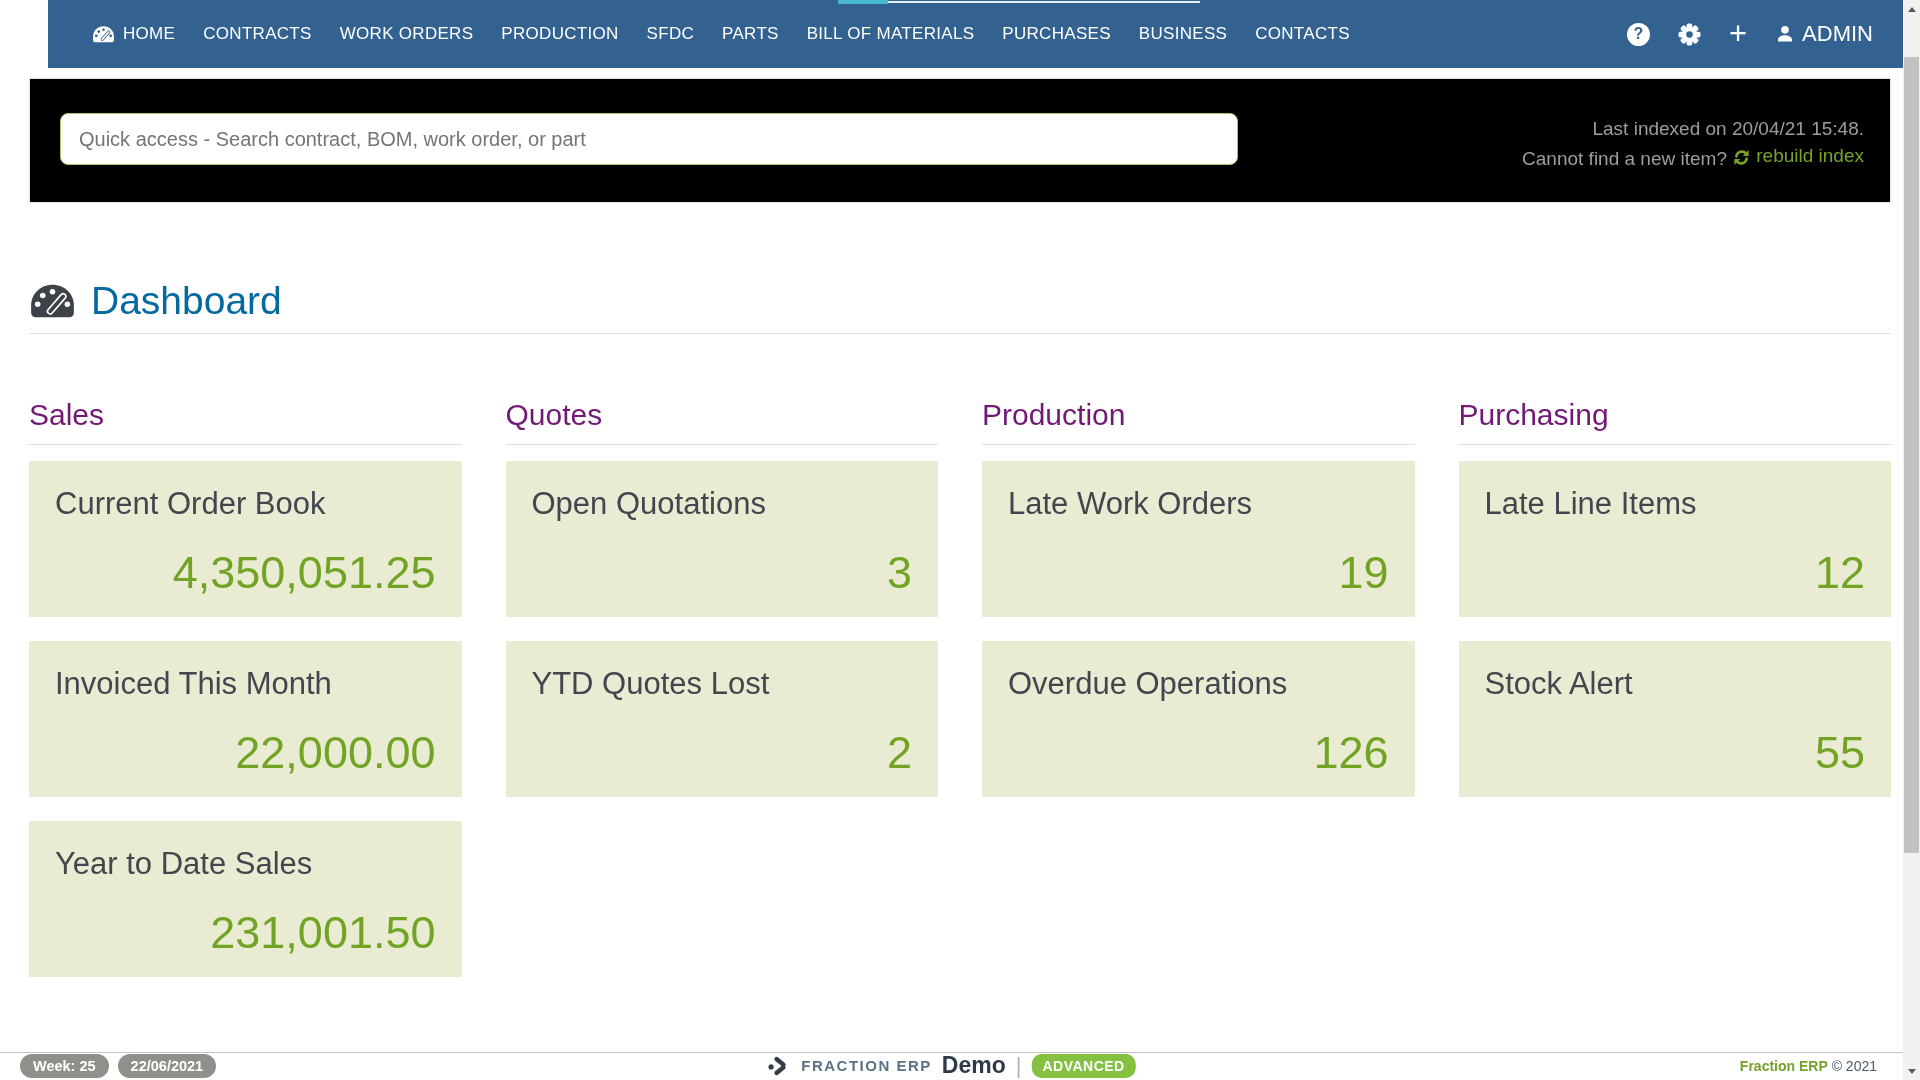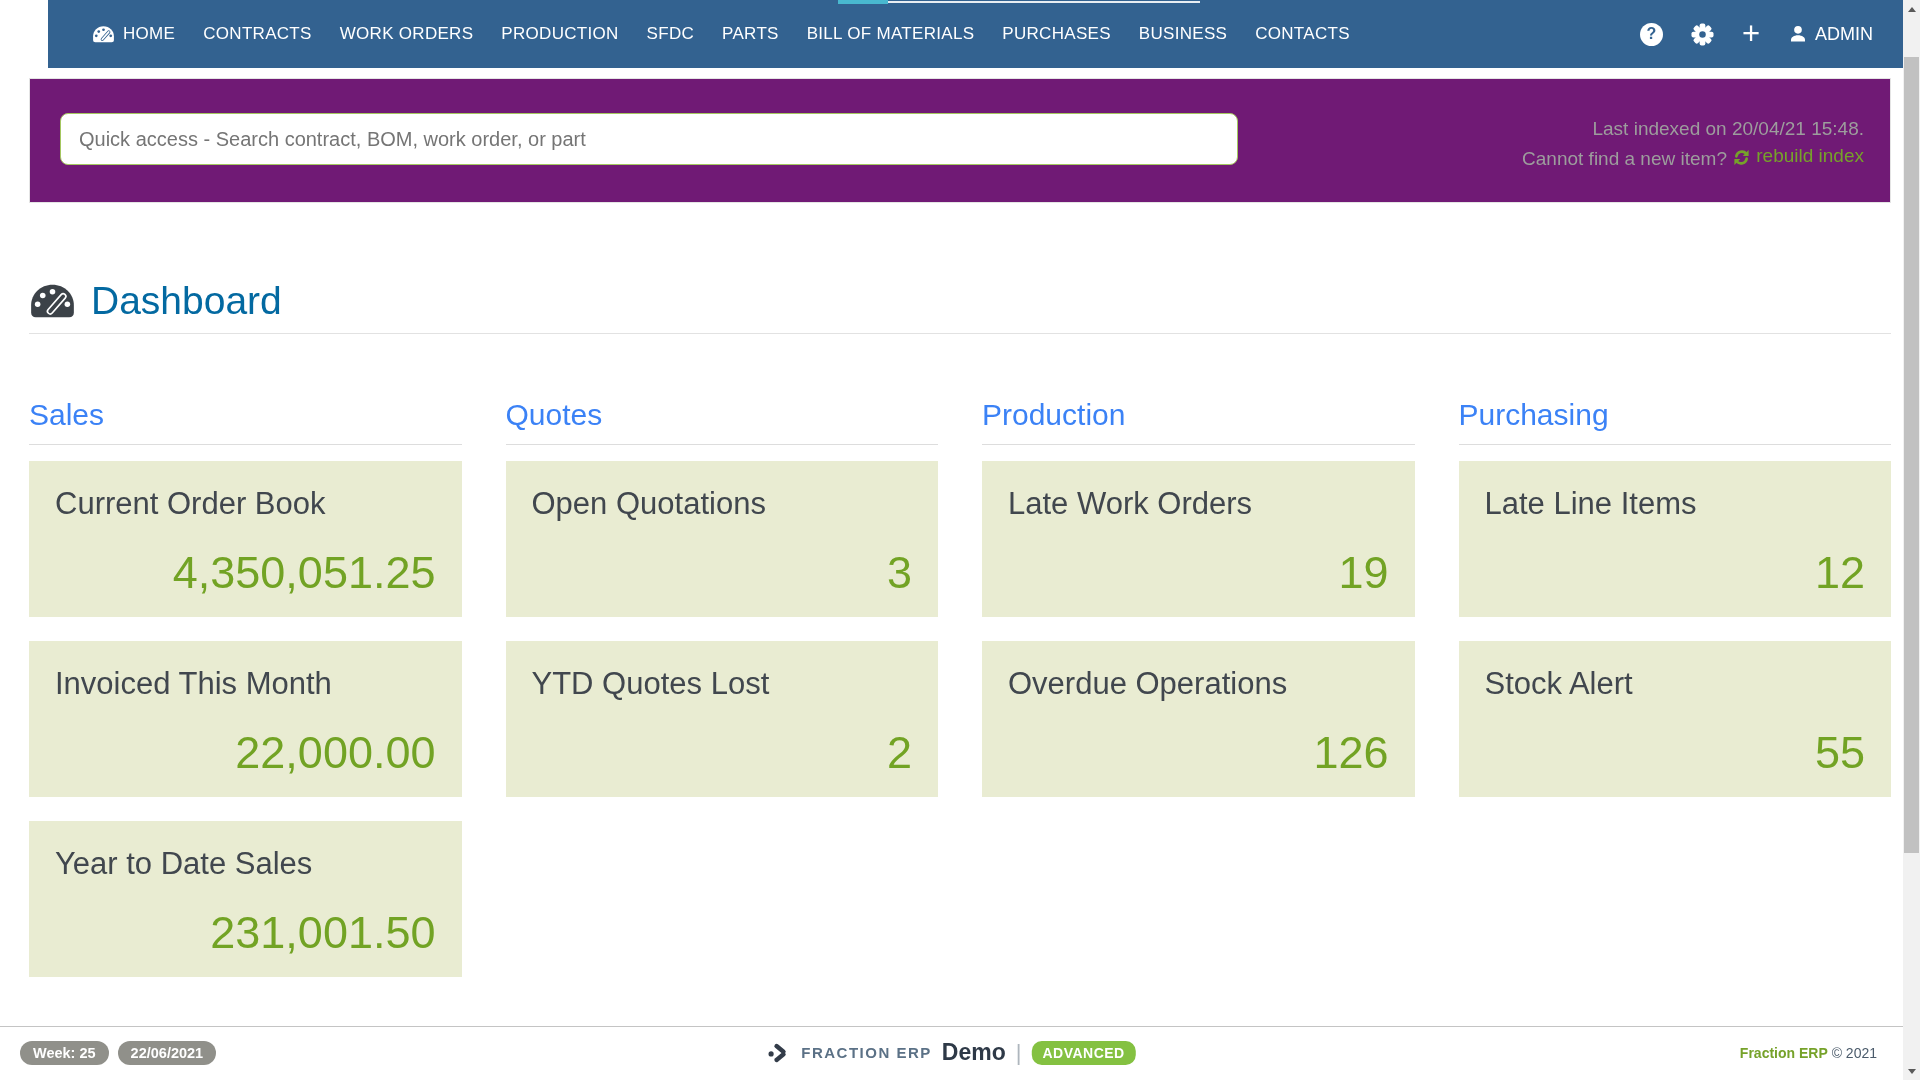--- a/index.html
+++ b/index.html
@@ -13,65 +13,65 @@
   .nav-left { display:flex; align-items:center; }
   .nav-item { color:#ffffff; font-size:17px; font-weight:500; letter-spacing:.3px;
     text-decoration:none; padding:10px 14px; display:flex; align-items:center; gap:8px;
     white-space:nowrap; cursor:pointer; }
   .nav-right { margin-left:auto; display:flex; align-items:center; gap:28px; padding-right:14px; }
   .nav-icon-btn { display:flex; align-items:center; justify-content:center; cursor:pointer; }
   .help-circle { width:23px; height:23px; border-radius:50%; background:#ffffff;
     color:#336290; font-size:16px; font-weight:bold; display:flex; align-items:center;
     justify-content:center; }
   .plus-glyph { color:#fff; font-size:31px; font-weight:300; line-height:20px; }
-  .admin-item { display:flex; align-items:center; gap:7px; color:#fff; font-size:18px;
+  .admin-item { display:flex; align-items:center; gap:7px; color:#fff; font-size:22px;
     font-weight:500; cursor:pointer; }
 
   .gauge-icon { color:#ffffff; --gauge-bg:#336290; width:23px; height:19px; }
   .gauge-icon-dark { color:#3c4248; --gauge-bg:#ffffff; width:47px; height:39px; }
 
   
   .artifact-cyan { position:absolute; left:838px; top:0; width:50px; height:4px;
     background:#49b8cf; z-index:30; }
   .artifact-white { position:absolute; left:888px; top:1px; width:312px; height:2px;
     background:#e9eef3; z-index:30; }
 
   
-  .search-panel { margin:10px 29px 0 29px; background:#701a75; border:1px solid #e4e4e4;
+  .search-panel { margin:10px 29px 0 29px; background:#000000; border:1px solid #e4e4e4;
     padding:34px 26px 30px 30px; display:flex; justify-content:space-between;
     align-items:flex-start; }
   .search-input { width:1178px; height:52px; border:1px solid #a4c75f; border-radius:8px;
     font-size:20px; padding:0 18px; color:#555; outline:none; background:#fff;
     font-family:"Liberation Sans", sans-serif; }
   .search-input::placeholder { color:#757575; }
   .index-info { text-align:right; font-size:19px; color:#9d9d9d; line-height:27px;
     padding-top:2px; }
   .rebuild-link { color:#76a22a; text-decoration:none; cursor:pointer;
     display:inline-flex; align-items:center; gap:5px; }
   .sync-icon { width:19px; height:19px; position:relative; top:2px; }
 
   
   .dash-head { margin:76px 29px 0 29px; display:flex; align-items:center; gap:15px; }
   .dash-title { font-size:39px; font-weight:400; color:#0369a1; }
   .rule { border-bottom:1px solid #e2e2e2; margin:10px 29px 0 29px; }
 
   
   .grid { margin:64px 29px 0 29px; display:grid; grid-template-columns:repeat(4,1fr);
     column-gap:44px; }
-  .col-title { font-size:30px; font-weight:400; color:#3b82f6; margin-bottom:12px; }
+  .col-title { font-size:30px; font-weight:400; color:#701a75; margin-bottom:12px; }
   .col-rule { border-bottom:1px solid #dddddd; margin-bottom:16px; }
   .card { background:#e9ecd2; min-height:156px; padding:25px 26px 22px 26px;
     margin-bottom:24px; display:flex; flex-direction:column;
     justify-content:space-between; cursor:pointer; }
   .card-label { font-size:31px; color:#41474e; }
   .card-value { align-self:flex-end; font-size:45px; color:#72a324; line-height:1;
     margin-top:12px; }
 
   
-  .footer { position:absolute; left:0; right:17px; bottom:0; height:54px;
+  .footer { position:absolute; left:0; right:17px; bottom:0; height:28px;
     border-top:1px solid #c4c4c4; display:flex; align-items:center;
     padding:2px 26px 4px 20px; background:#fff; }
   .badge { background:#90908a; color:#fff; font-size:14.5px; font-weight:bold;
     padding:4px 13px; border-radius:12px; margin-right:9px; white-space:nowrap; }
   .footer-center { position:absolute; left:50%; transform:translateX(-50%);
     display:flex; align-items:center; gap:10px; }
   .brand-small { font-size:15px; font-weight:700; letter-spacing:1.5px; color:#5b7186; }
   .brand-demo { font-size:23px; font-weight:700; color:#2e3947; }
   .brand-sep { font-size:22px; color:#aeb6bd; font-weight:300; }
   .advanced-badge { background:#84c141; color:#fff; font-size:14px; font-weight:bold;

